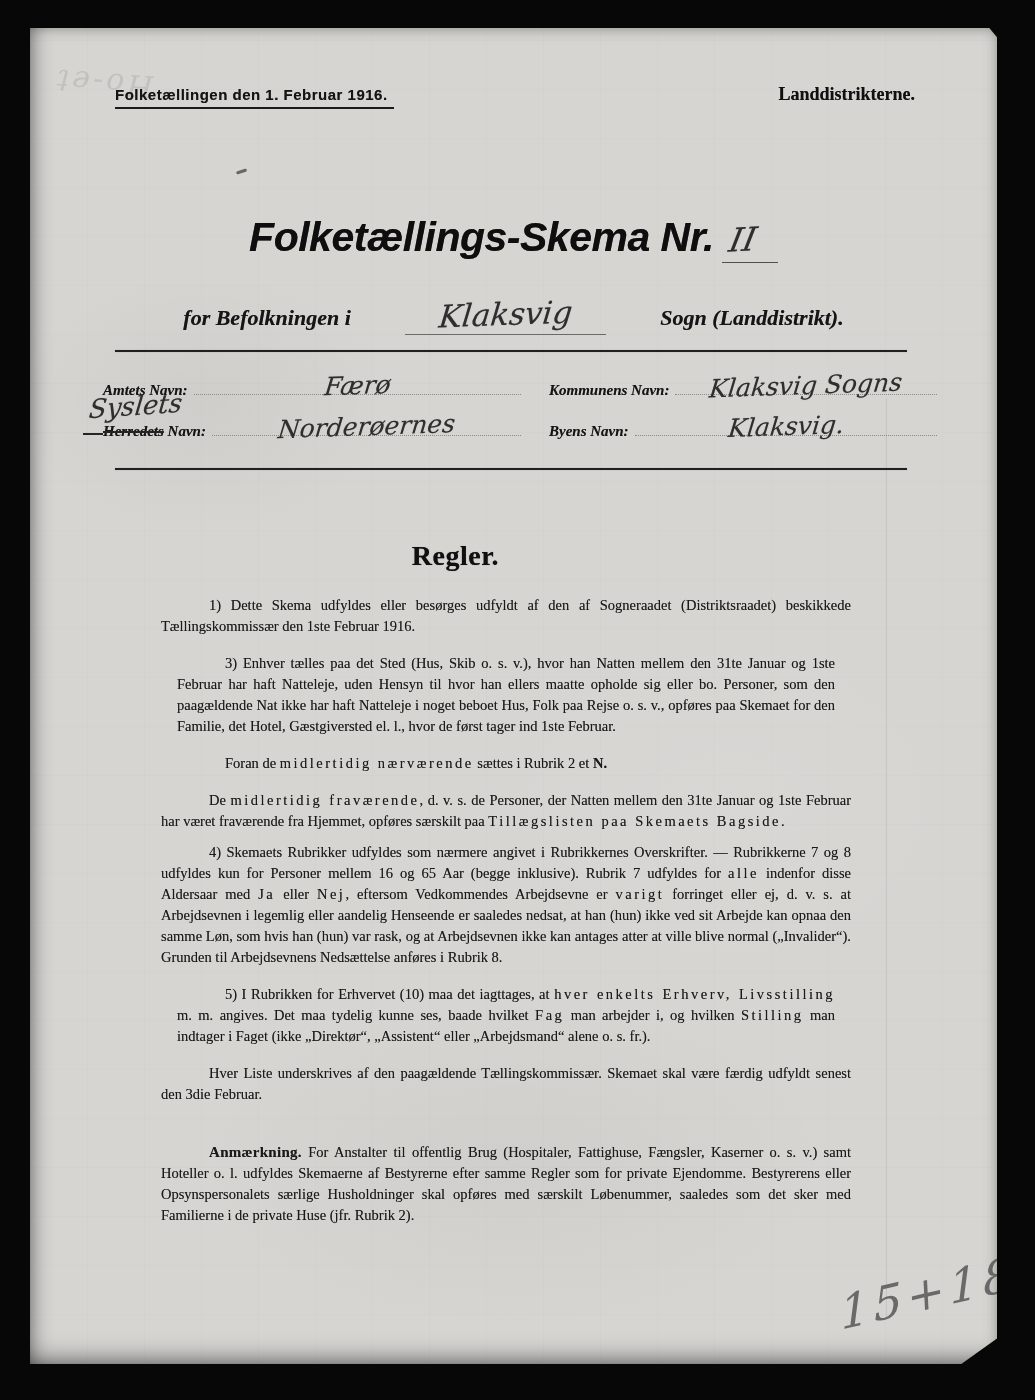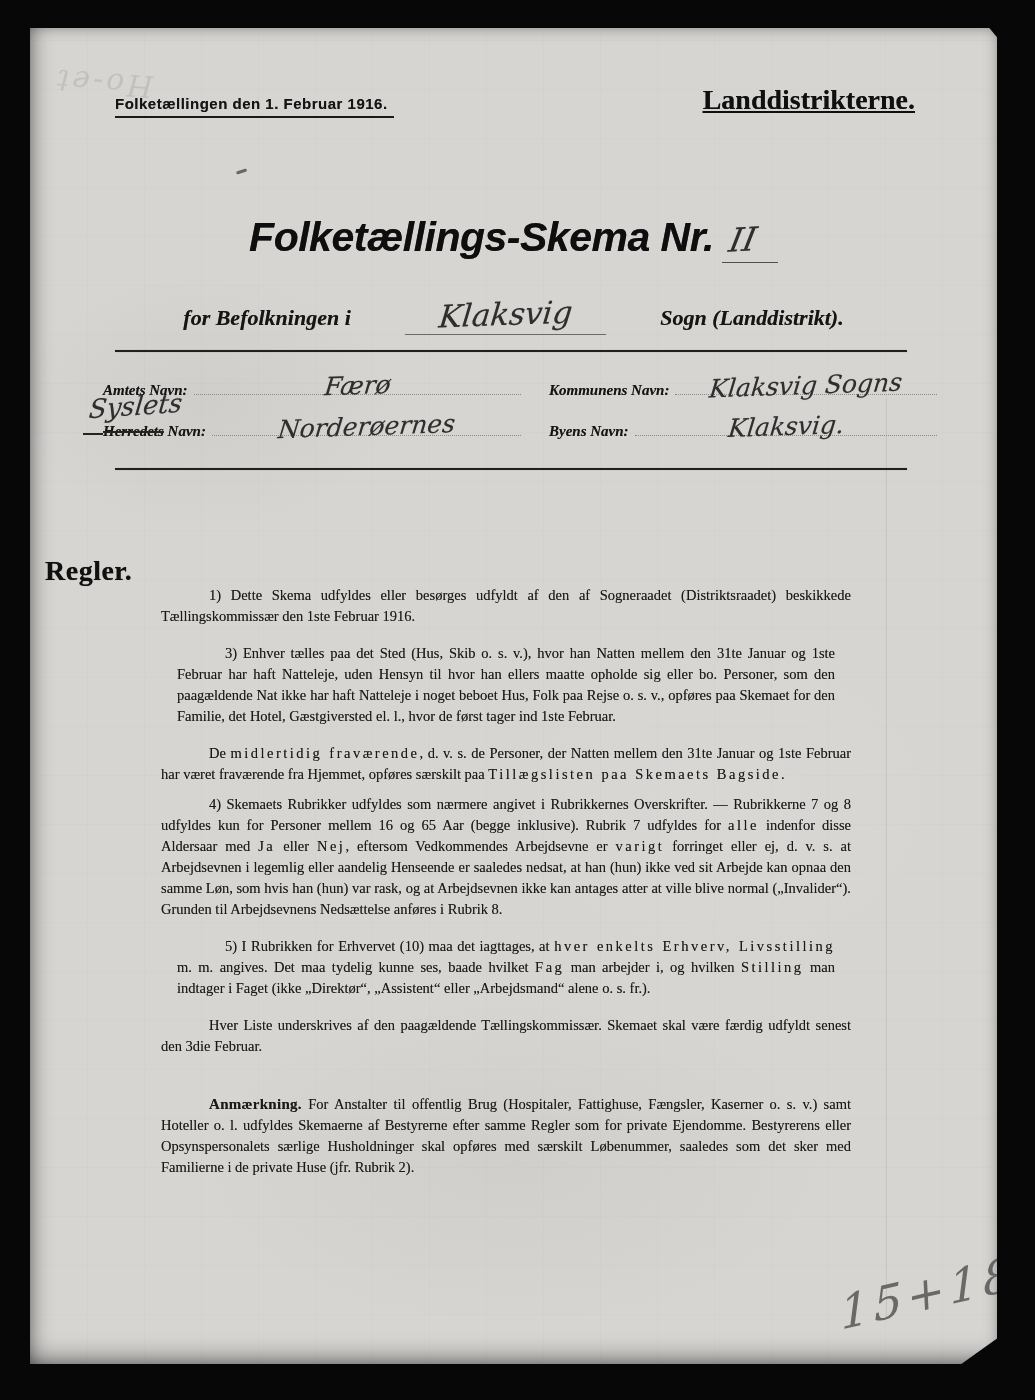--- a/index.html
+++ b/index.html
@@ -39,23 +39,22 @@
   }
   .hdr-left{
     font-family:"Liberation Sans", sans-serif;
     font-weight:700; font-size:15px; letter-spacing:.5px;
     color:#141414;
     border-bottom:2px solid #1a1a1a; padding:0 6px 4px 0;
     text-shadow:0 0 .5px rgba(0,0,0,.5);
   }
   .hdr-right{
     font-family:"Liberation Serif", serif;
-    font-weight:700; font-size:28px; color:#101010;
+    font-weight:700; font-size:18px; color:#101010;
     text-shadow:0 0 .6px rgba(0,0,0,.55);
-    text-decoration:underline;
   }
   .pencil-dash{
     position:absolute; top:142px; left:206px; width:11px; height:2.5px;
     background:#4c4c4c; transform:rotate(-18deg); border-radius:2px; opacity:.8;
   }
   
   .title-row{
     position:absolute; top:186px; left:0; width:100%;
     text-align:center; white-space:nowrap;
   }
@@ -134,33 +133,34 @@
     background:#242424;
   }
   .correction{
     position:absolute; top:-24px; left:-14px;
     font-size:26px; transform:rotate(-4deg) skewX(-10deg);
     white-space:nowrap;
   }
   
   .regler-h{
     position:absolute; top:512px; left:0; width:88%;
+    text-align:center;
     font-family:"Liberation Serif", serif;
     font-weight:700; font-size:28px; color:#101010;
-    letter-spacing:.5px; margin:15px;
+    letter-spacing:.5px; margin:0;
     text-shadow:0 0 .7px rgba(0,0,0,.6);
   }
   .rules{
     position:absolute; top:557px; left:131px; width:690px;
     font-family:"Liberation Serif", serif;
     font-size:14.5px; line-height:21px; color:#1a1a1a;
     text-align:justify;
     text-shadow:0 0 .5px rgba(0,0,0,.45);
   }
-  .rules p{margin:0 0 9px 0; text-indent:48px;}
+  .rules p{margin:10px 0 9px 0; text-indent:48px;}
   .rules p.sub{margin:16px;}
   .rules p.subend{margin:0 0 9px 0;}
   .spaced{letter-spacing:2.5px;}
   .b{font-weight:700;}
   .note{margin-top:37px !important;}
   .note-lead{
     font-family:Liberation Serif, serif;
     font-weight:700; font-size:15px; letter-spacing:.3px;
   }
   
@@ -243,20 +243,21 @@
 
   <h2 class="regler-h">Regler.</h2>
 
   <div class="rules">
 
     <p>1) Dette Skema udfyldes eller besørges udfyldt af den af Sogneraadet (Distriktsraadet) beskikkede Tællingskommissær den 1ste Februar 1916.</p>
 
 
     <p class="sub">3) Enhver tælles paa det Sted (Hus, Skib o. s. v.), hvor han Natten mellem den 31te Januar og 1ste Februar har haft Natteleje, uden Hensyn til hvor han ellers maatte opholde sig eller bo. Personer, som den paagældende Nat ikke har haft Natteleje i noget beboet Hus, Folk paa Rejse o. s. v., opføres paa Skemaet for den Familie, det Hotel, Gæstgiversted el. l., hvor de først tager ind 1ste Februar.</p>
 
+    <p class="sub"><span>Foran de </span><span class="spaced">midlertidig nærværende</span><span> sættes i Rubrik 2 et </span><span class="b">N.</span></p>
 
     <p class="subend"><span>De </span><span class="spaced">midlertidig fraværende</span><span>, d. v. s. de Personer, der Natten mellem den 31te Januar og 1ste Februar har været fraværende fra Hjemmet, opføres særskilt paa </span><span class="spaced">Tillægslisten paa Skemaets Bagside.</span></p>
 
     <p><span>4) Skemaets Rubrikker udfyldes som nærmere angivet i Rubrikkernes Overskrifter. — Rubrikkerne 7 og 8 udfyldes kun for Personer mellem 16 og 65 Aar (begge inklusive). Rubrik 7 udfyldes for </span><span class="spaced">alle</span><span> indenfor disse Aldersaar med </span><span class="spaced">Ja</span><span> eller </span><span class="spaced">Nej</span><span>, eftersom Vedkommendes Arbejdsevne er </span><span class="spaced">varigt</span><span> forringet eller ej, d. v. s. at Arbejdsevnen i legemlig eller aandelig Henseende er saaledes nedsat, at han (hun) ikke ved sit Arbejde kan opnaa den samme Løn, som hvis han (hun) var rask, og at Arbejdsevnen ikke kan antages atter at ville blive normal („Invalider“). Grunden til Arbejdsevnens Nedsættelse anføres i Rubrik 8.</span></p>
 
     <p class="sub"><span>5) I Rubrikken for Erhvervet (10) maa det iagttages, at </span><span class="spaced">hver enkelts Erhverv, Livsstilling</span><span> m. m. angives. Det maa tydelig kunne ses, baade hvilket </span><span class="spaced">Fag</span><span> man arbejder i, og hvilken </span><span class="spaced">Stilling</span><span> man indtager i Faget (ikke „Direktør“, „Assistent“ eller „Arbejdsmand“ alene o. s. fr.).</span></p>
 
     <p class="subend">Hver Liste underskrives af den paagældende Tællingskommissær.  Skemaet skal være færdig udfyldt senest den 3die Februar.</p>
 
     <p class="note"><span class="note-lead">Anmærkning.</span><span> For Anstalter til offentlig Brug (Hospitaler, Fattighuse, Fængsler, Kaserner o. s. v.) samt Hoteller o. l. udfyldes Skemaerne af Bestyrerne efter samme Regler som for private Ejendomme. Bestyrerens eller Opsynspersonalets særlige Husholdninger skal opføres med særskilt Løbenummer, saaledes som det sker med Familierne i de private Huse (jfr. Rubrik 2).</span></p>

